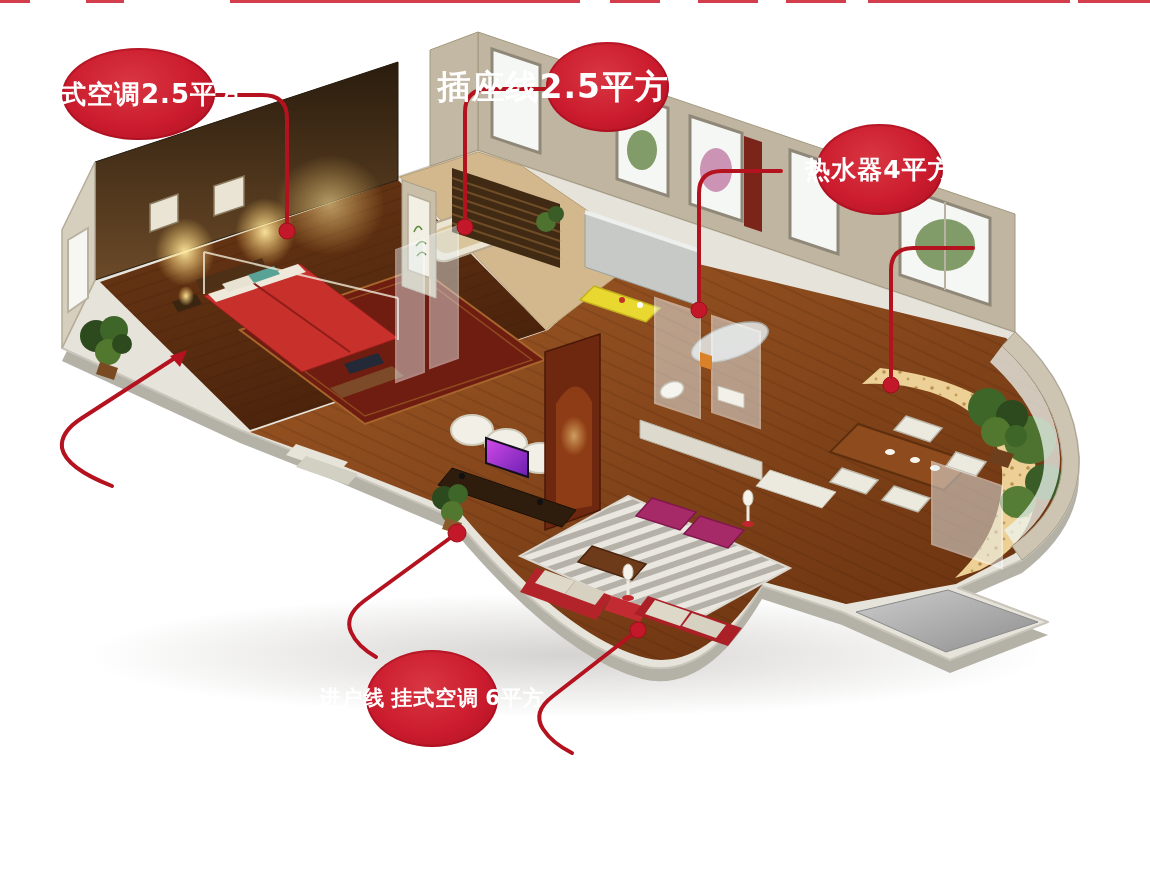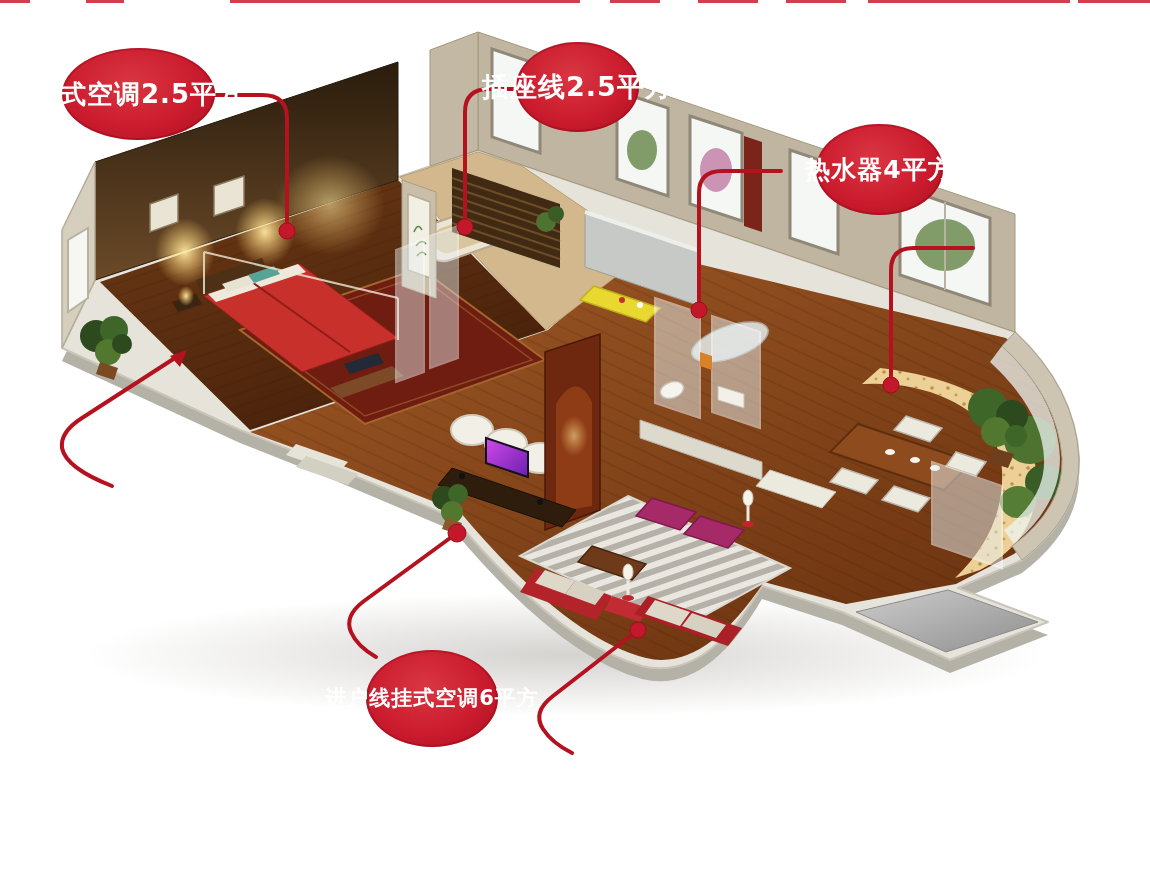--- a/index.html
+++ b/index.html
@@ -295,27 +295,27 @@
       <polygon points="187,350 170,356 180,367" stroke="none" fill="var(--line-red)"></polygon>
       <circle cx="457" cy="533" r="9"></circle>
       <circle cx="638" cy="630" r="8"></circle>
     </g>
   </svg>
 
   <div class="callout" style="left:62px;top:48px;width:153px;height:92px;font-size:26px;">
     <span>挂式空调</span>
     <span>2.5平方</span>
   </div>
-  <div class="callout" style="left:516px;top:42px;width:123px;height:90px;font-size:27px;">
+  <div class="callout" style="left:546px;top:42px;width:123px;height:90px;font-size:33px;justify-content:flex-end;">
     <span>插座线</span>
     <span>2.5平方</span>
   </div>
   <div class="callout" style="left:816px;top:124px;width:127px;height:91px;font-size:25px;">
     <span>热水器</span>
     <span>4平方</span>
   </div>
-  <div class="callout" style="left:366px;top:650px;width:132px;height:97px;font-size:21px;">
+  <div class="callout" style="left:366px;top:650px;width:132px;height:97px;font-size:21px;gap:6px;">
     <span>进户线</span>
     <span>挂式空调</span>
     <span>6平方</span>
   </div>
 
 </div>
 
 </body></html>

